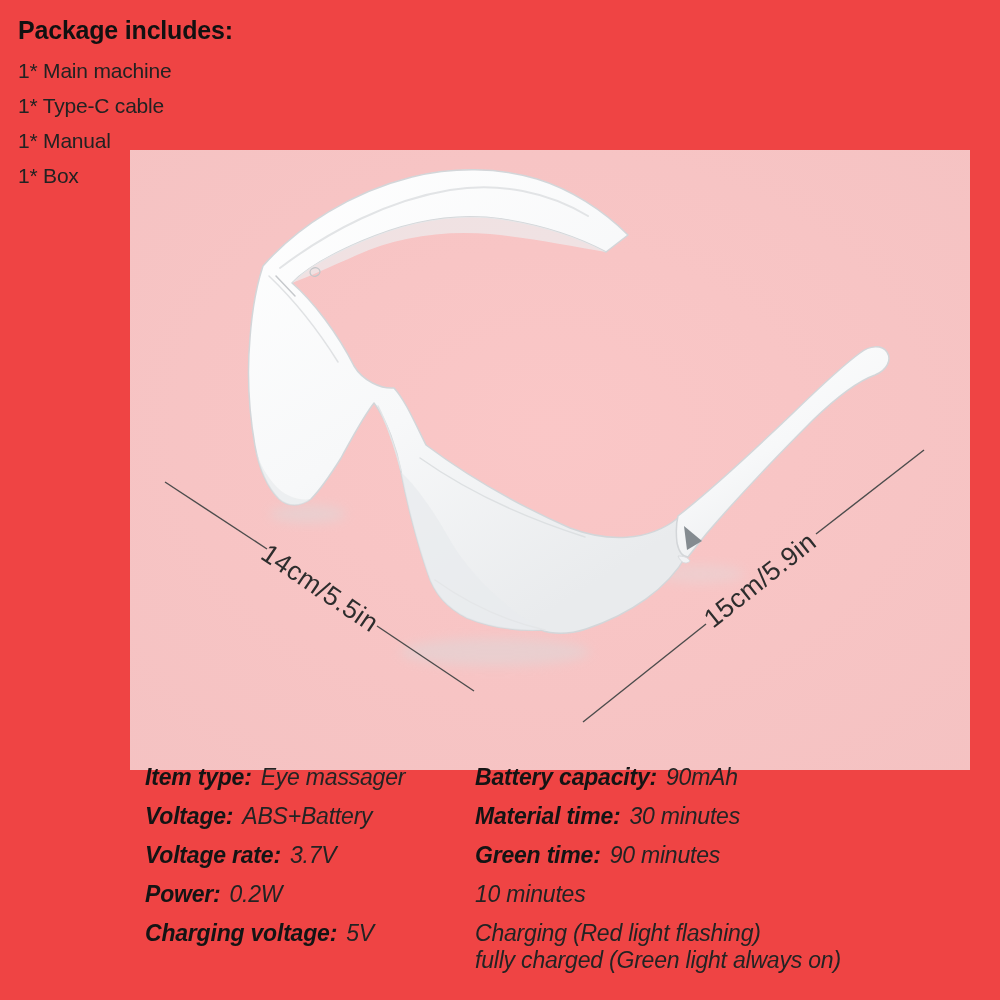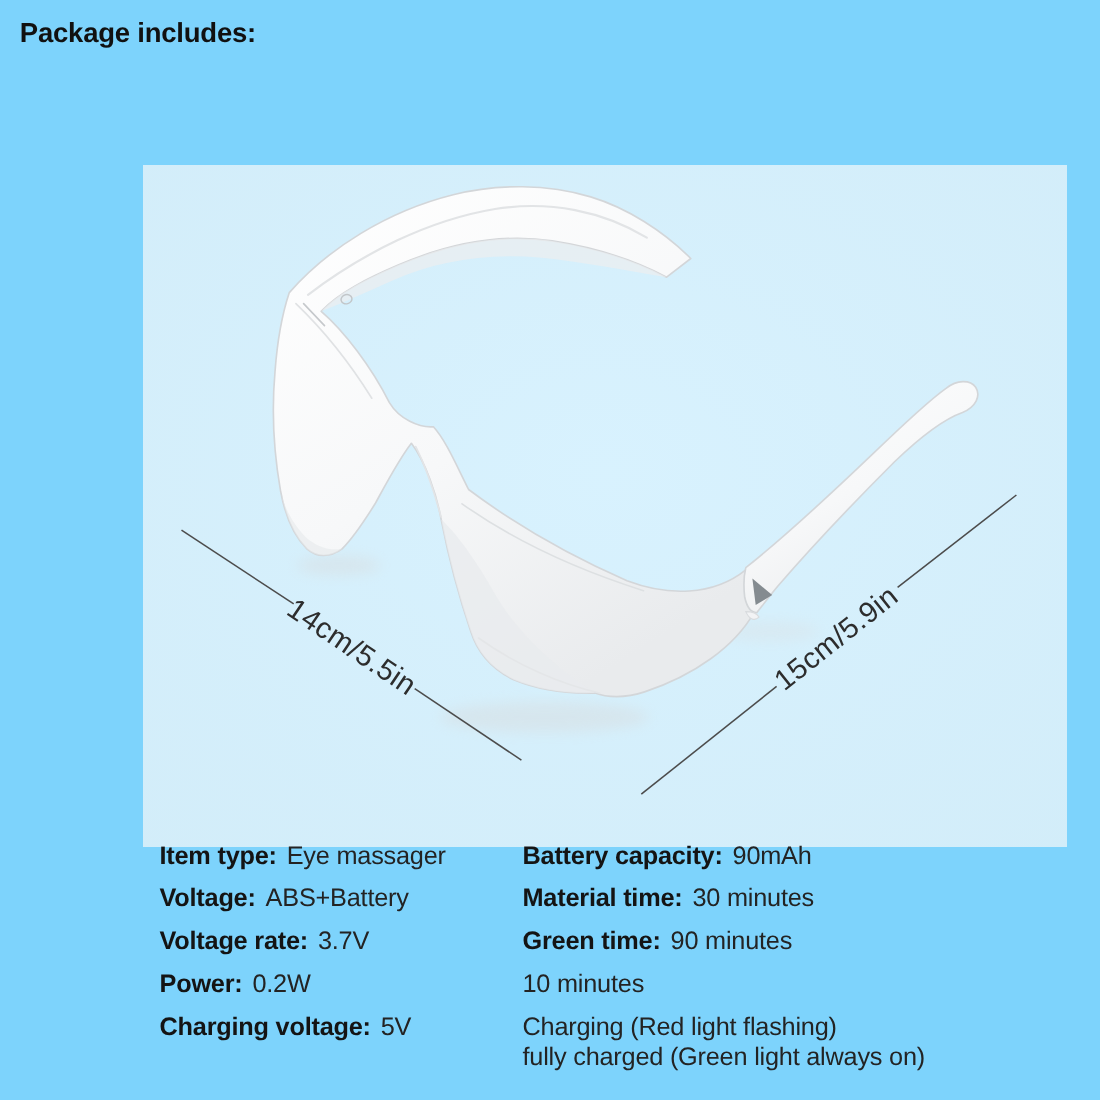--- a/index.html
+++ b/index.html
@@ -1,44 +1,50 @@
 <!DOCTYPE html>
 <html><head>
 <meta charset="utf-8">
 <style>
   html,body{margin:0;padding:0;width:1000px;height:1000px;background:#ffffff;overflow:hidden;}
   body{font-family:"Liberation Sans","DejaVu Sans",sans-serif;color:#1a1a1a;position:relative;}
-  .page{position:absolute;inset:0;background:#7dd3fc;}
+  .page{position:absolute;inset:0;background:#ef4444;}
 
   
   .package{position:absolute;left:18px;top:16px;}
   .package h1{font-size:25px;font-weight:700;margin:0 0 16px 0;color:#111;letter-spacing:-0.2px;}
   .package ul{margin:0;padding:0;list-style:none;}
   .package li{font-size:21px;line-height:20px;margin-bottom:15px;color:#222;letter-spacing:-0.2px;}
 
   
   svg.figure{position:absolute;left:0;top:0;width:1000px;height:1000px;}
   .dim-text{font-family:"Liberation Sans","DejaVu Sans",sans-serif;font-size:26.5px;fill:#2d2d2d;letter-spacing:0.5px;}
 
   
   .specs-col{position:absolute;top:764px;}
   .specs-col.left{left:145px;}
   .specs-col.right{left:475px;}
-  .spec-row{display:flex;align-items:flex-start;white-space:nowrap;font-size:23px;line-height:27px;margin-bottom:12px;letter-spacing:-0.2px;}
+  .spec-row{display:flex;align-items:flex-start;white-space:nowrap;font-size:23px;line-height:27px;margin-bottom:12px;letter-spacing:-0.2px;font-style:italic;}
   .spec-label{font-weight:700;color:#141414;margin-right:9px;}
   .spec-value{color:#232323;}
   .spec-value .line{display:block;}
 </style>
 </head>
 <body>
 
 <div class="page">
 
   <section class="package">
     <h1>Package includes:</h1>
+    <ul>
+      <li>1* Main machine</li>
+      <li>1* Type-C cable</li>
+      <li>1* Manual</li>
+      <li>1* Box</li>
+    </ul>
   </section>
 
   <svg class="figure" viewBox="0 0 1000 1000">
     <defs>
       <linearGradient id="bodyGrad" x1="0" y1="0" x2="0.6" y2="1">
         <stop offset="0" stop-color="#ffffff"></stop>
         <stop offset="0.55" stop-color="#f7f8f9"></stop>
         <stop offset="1" stop-color="#e9ebed"></stop>
       </linearGradient>
       <radialGradient id="backdrop" cx="0.5" cy="0.45" r="0.75">

